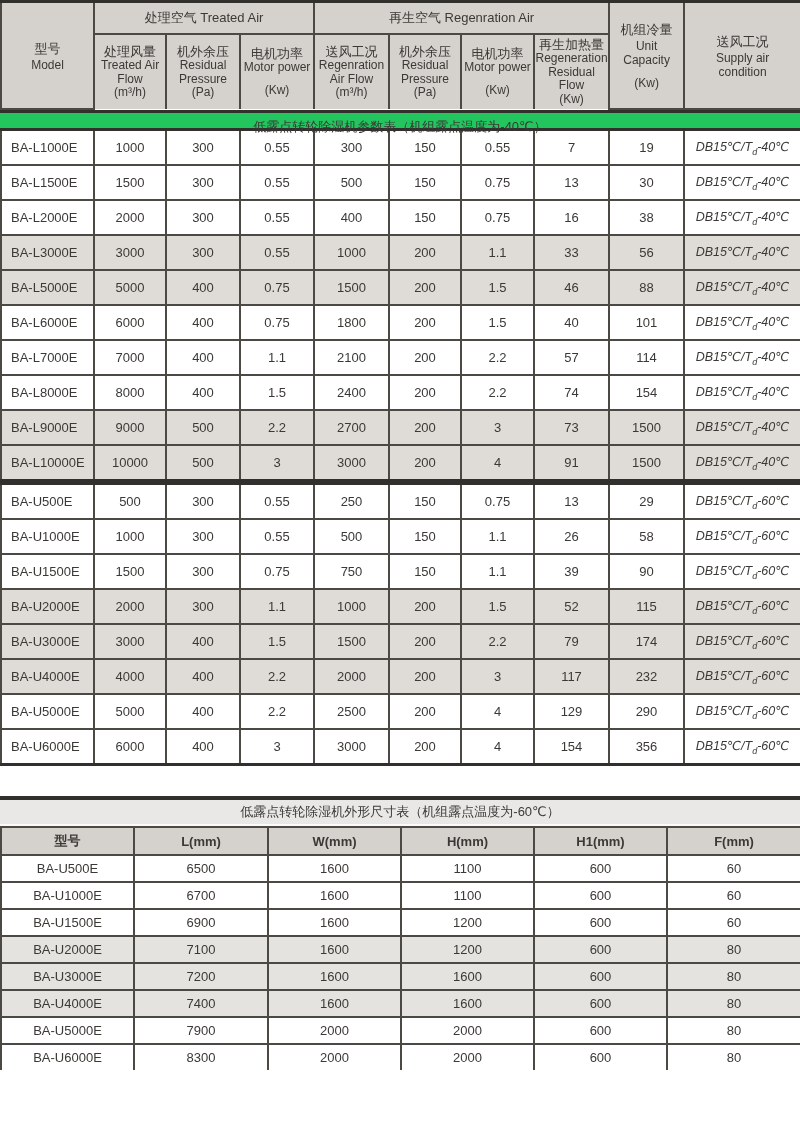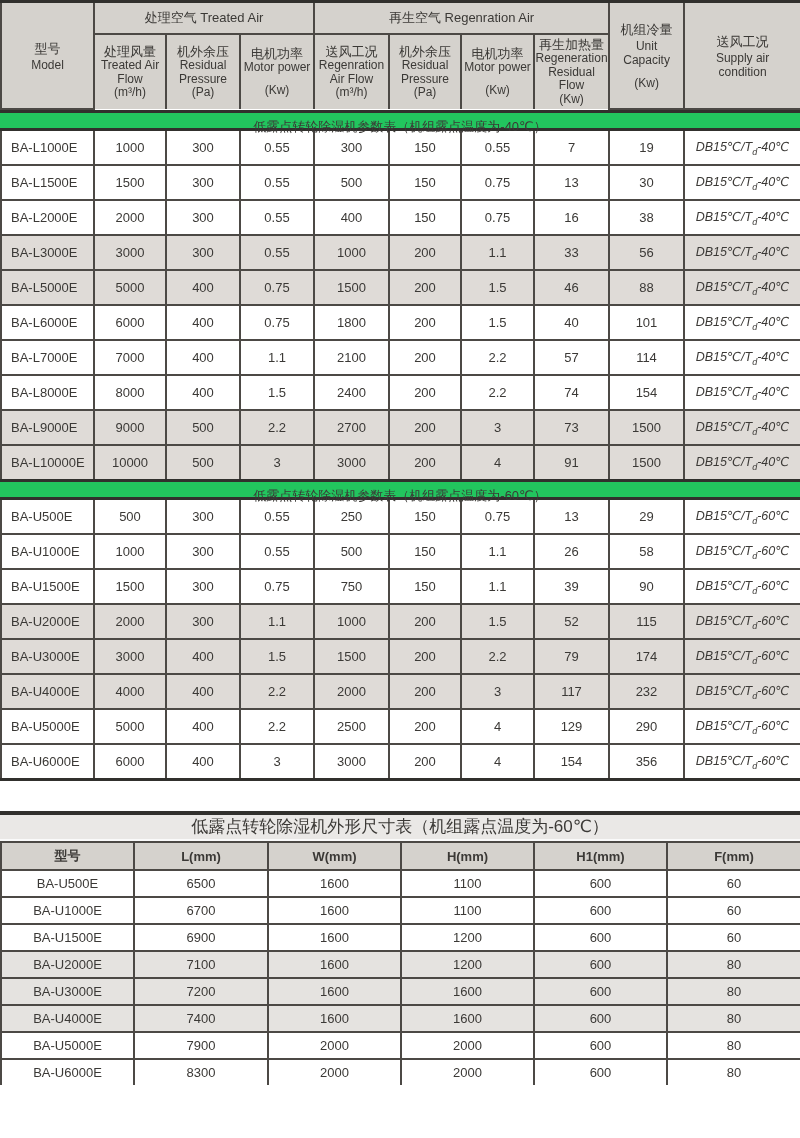--- a/index.html
+++ b/index.html
@@ -40,21 +40,21 @@
   .data td{height:33px;background:#fff;}
   .t40 td{height:33px;}
   .data tr.shaded td{background:var(--row_shaded);}
   .data tr:first-child td{border-top:none;}
   .data tr:last-child td{border-bottom:none;}
   .data td.model{text-align:left;padding-left:9px;}
   .data td.supply{font-size:12.5px;font-style:italic;}
   sub{font-size:9px;}
 
   
-  .dim-title{height:24px;line-height:24px;text-align:center;font-size:17px;
+  .dim-title{height:24px;line-height:24px;text-align:center;font-size:13px;
              background:var(--dim_title_bg);border-bottom:2px solid #fafafa;}
   .dim th{background:var(--header_bg);font-weight:bold;height:26px;}
   .dim td{height:25px;background:#fff;}
   .dim tr.shaded td{background:var(--dim_shaded);}
   .dim tr:last-child td{border-bottom:none;}
 </style>
 </head>
 <body>
 
 <div class="page">
@@ -272,21 +272,20 @@
           <td>200</td>
           <td>4</td>
           <td>91</td>
           <td>1500</td>
           <td class="supply"><span>DB15℃/T</span><sub>d</sub><span>-40℃</span></td>
         </tr>
       </tbody>
   </table>
 
   <div class="divider"></div>
-  <div class="section-title">低露点转轮除湿机参数表（机组露点温度为-60℃）</div>
   <div class="divider"></div>
 
   <table class="data">
     <colgroup>
       <col style="width:93px">
         <col style="width:72px">
         <col style="width:74px">
         <col style="width:74px">
       <col style="width:75px">
         <col style="width:72px">

